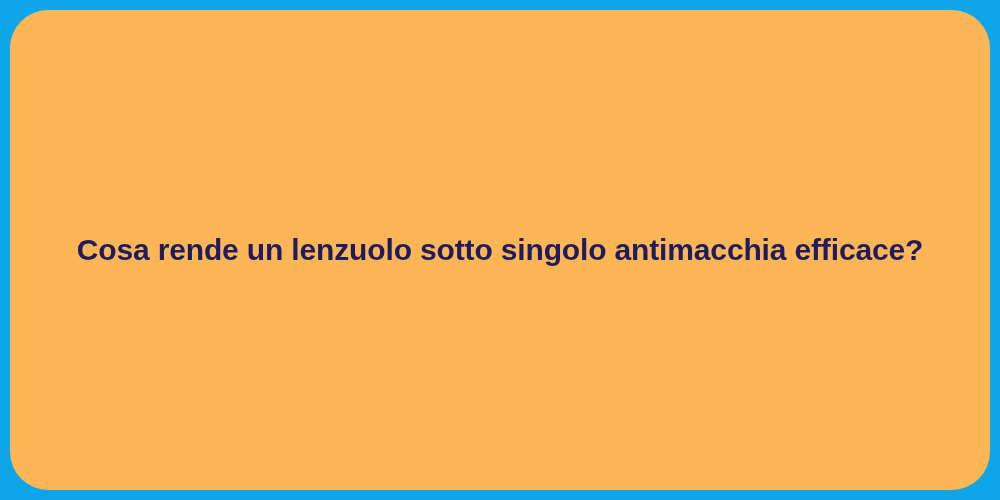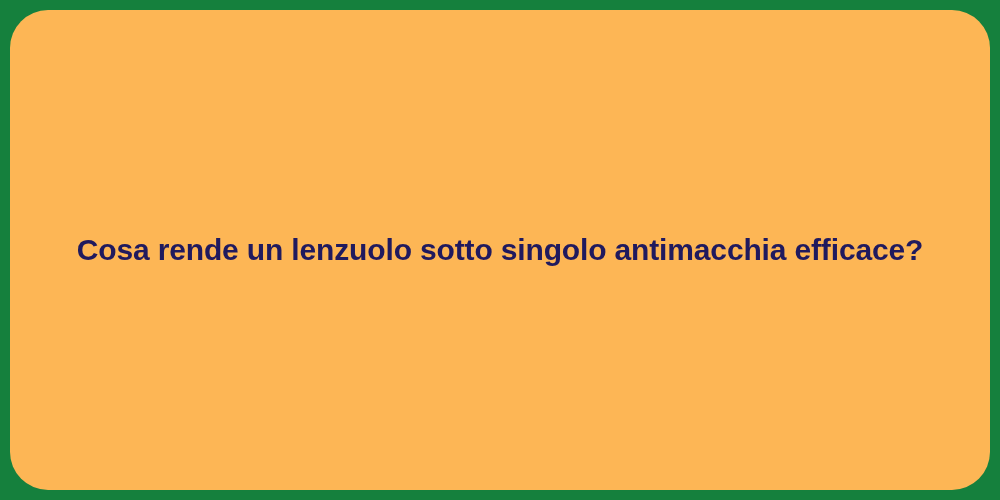--- a/index.html
+++ b/index.html
@@ -10,21 +10,21 @@
     width: 1000px;
     height: 500px;
     overflow: hidden;
     font-family: "Liberation Sans", sans-serif;
   }
 
   #frame {
     position: relative;
     width: 1000px;
     height: 500px;
-    background: #15803d;
+    background: #0ea5e9;
     box-sizing: border-box;
     padding: 10px;
   }
 
   #card {
     position: relative;
     width: 100%;
     height: 100%;
     background: #fdb655;
     border-radius: 38px;

